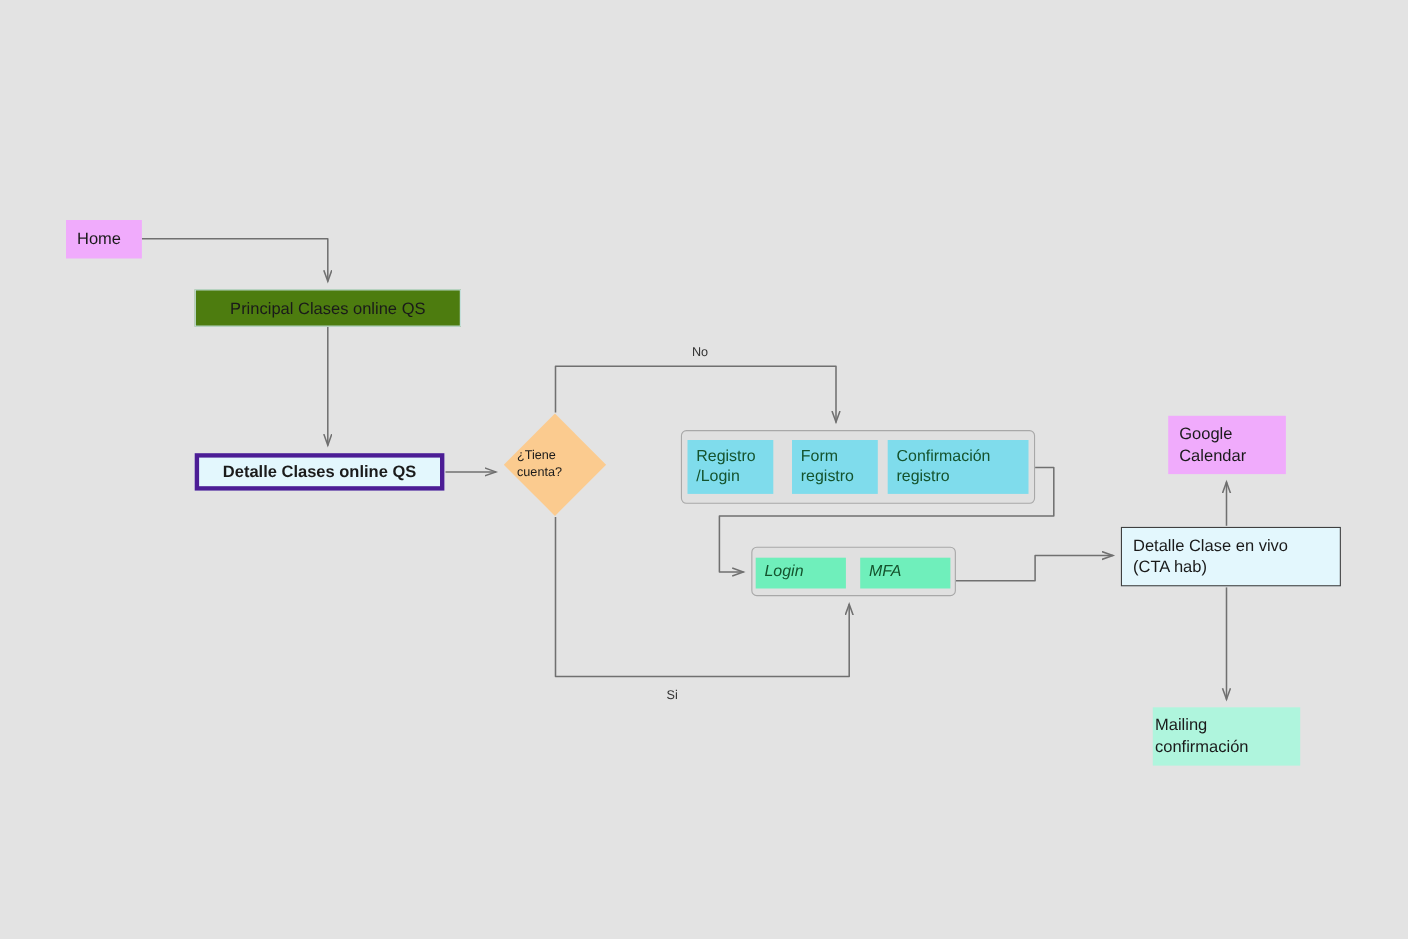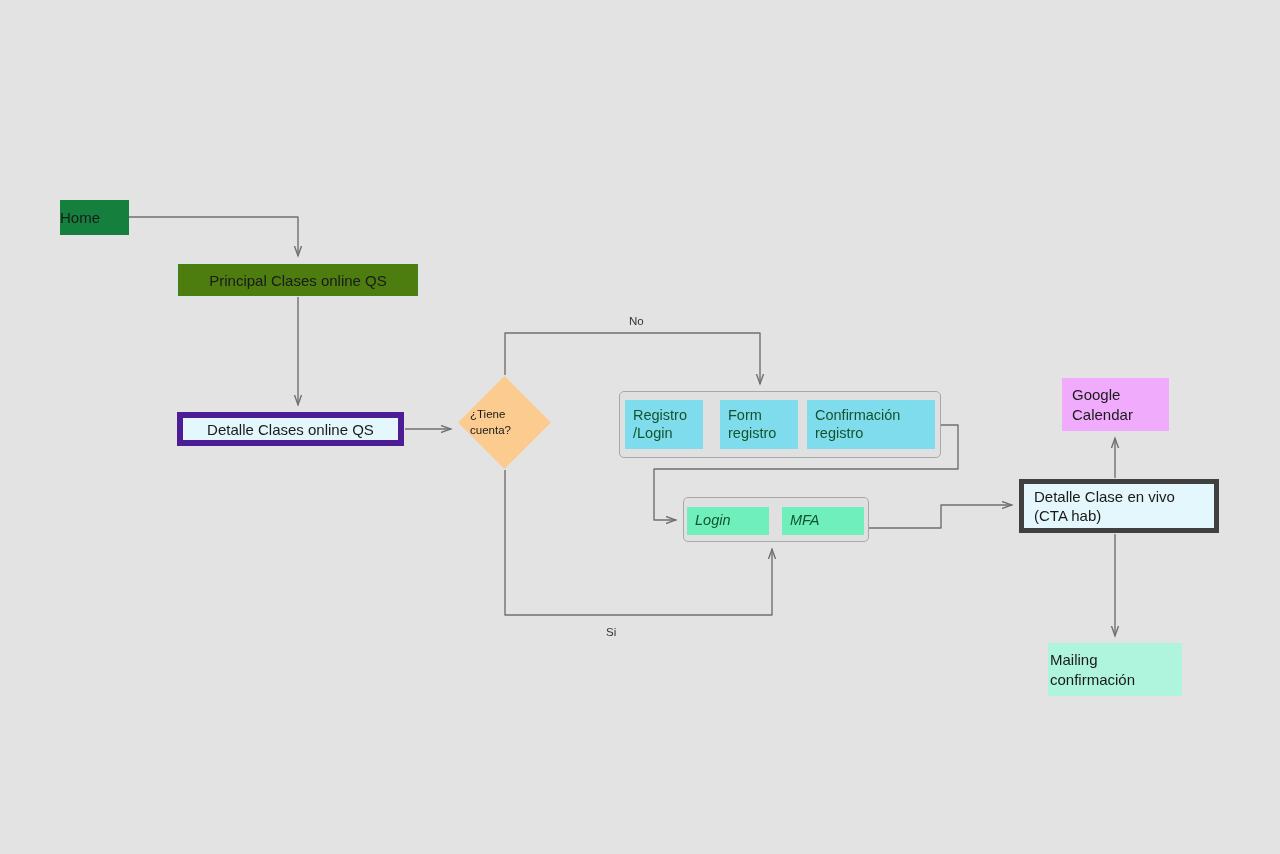--- a/index.html
+++ b/index.html
@@ -28,36 +28,38 @@
     color: #1a1a1a;
     white-space: pre-line;
     z-index: 2;
   }
   .node-center { justify-content: center; text-align: center; }
   .node-left { justify-content: flex-start; text-align: left; }
 
   
   .n-home {
     left: 60px; top: 200px; width: 69px; height: 35px;
-    background: #15803d;
-    font-size: 15px;
+    background: #f0abfc;
+    font-size: 15px;
+    padding-left: 10px;
   }
   .n-principal {
     left: 177px; top: 263px; width: 242px; height: 34px;
     background: #4d7c0f;
     border: 1px solid #cfe8ef;
     font-size: 15px;
     justify-content: center;
   }
   .n-detalle-online {
     left: 177px; top: 412px; width: 227px; height: 34px;
     background: #e3f7fd;
-    border: 6px solid #4c1d95;
+    border: 4px solid #4c1d95;
     font-size: 15px;
     justify-content: center;
+    font-weight: bold;
   }
   .n-diamond-wrap {
     left: 458px; top: 376px; width: 93px; height: 93px;
     z-index: 2;
   }
   .n-diamond-label {
     position: absolute;
     left: 448px; top: 376px; width: 93px; height: 93px;
     display: flex; align-items: center; justify-content: flex-start;
     font-size: 11.5px;
@@ -105,21 +107,21 @@
     left: 1062px; top: 378px; width: 107px; height: 53px;
     background: #f0abfc;
     font-size: 15px;
     line-height: 1.3;
     padding-left: 10px;
     align-items: center;
   }
   .n-detalle-vivo {
     left: 1019px; top: 479px; width: 200px; height: 54px;
     background: #e3f7fd;
-    border: 5px solid #404040;
+    border: 1px solid #404040;
     font-size: 15px;
     line-height: 1.3;
     padding-left: 10px;
   }
   .n-mailing {
     left: 1048px; top: 643px; width: 134px; height: 53px;
     background: #aff5dd;
     font-size: 15px;
     line-height: 1.3;
     padding-left: 2px;

